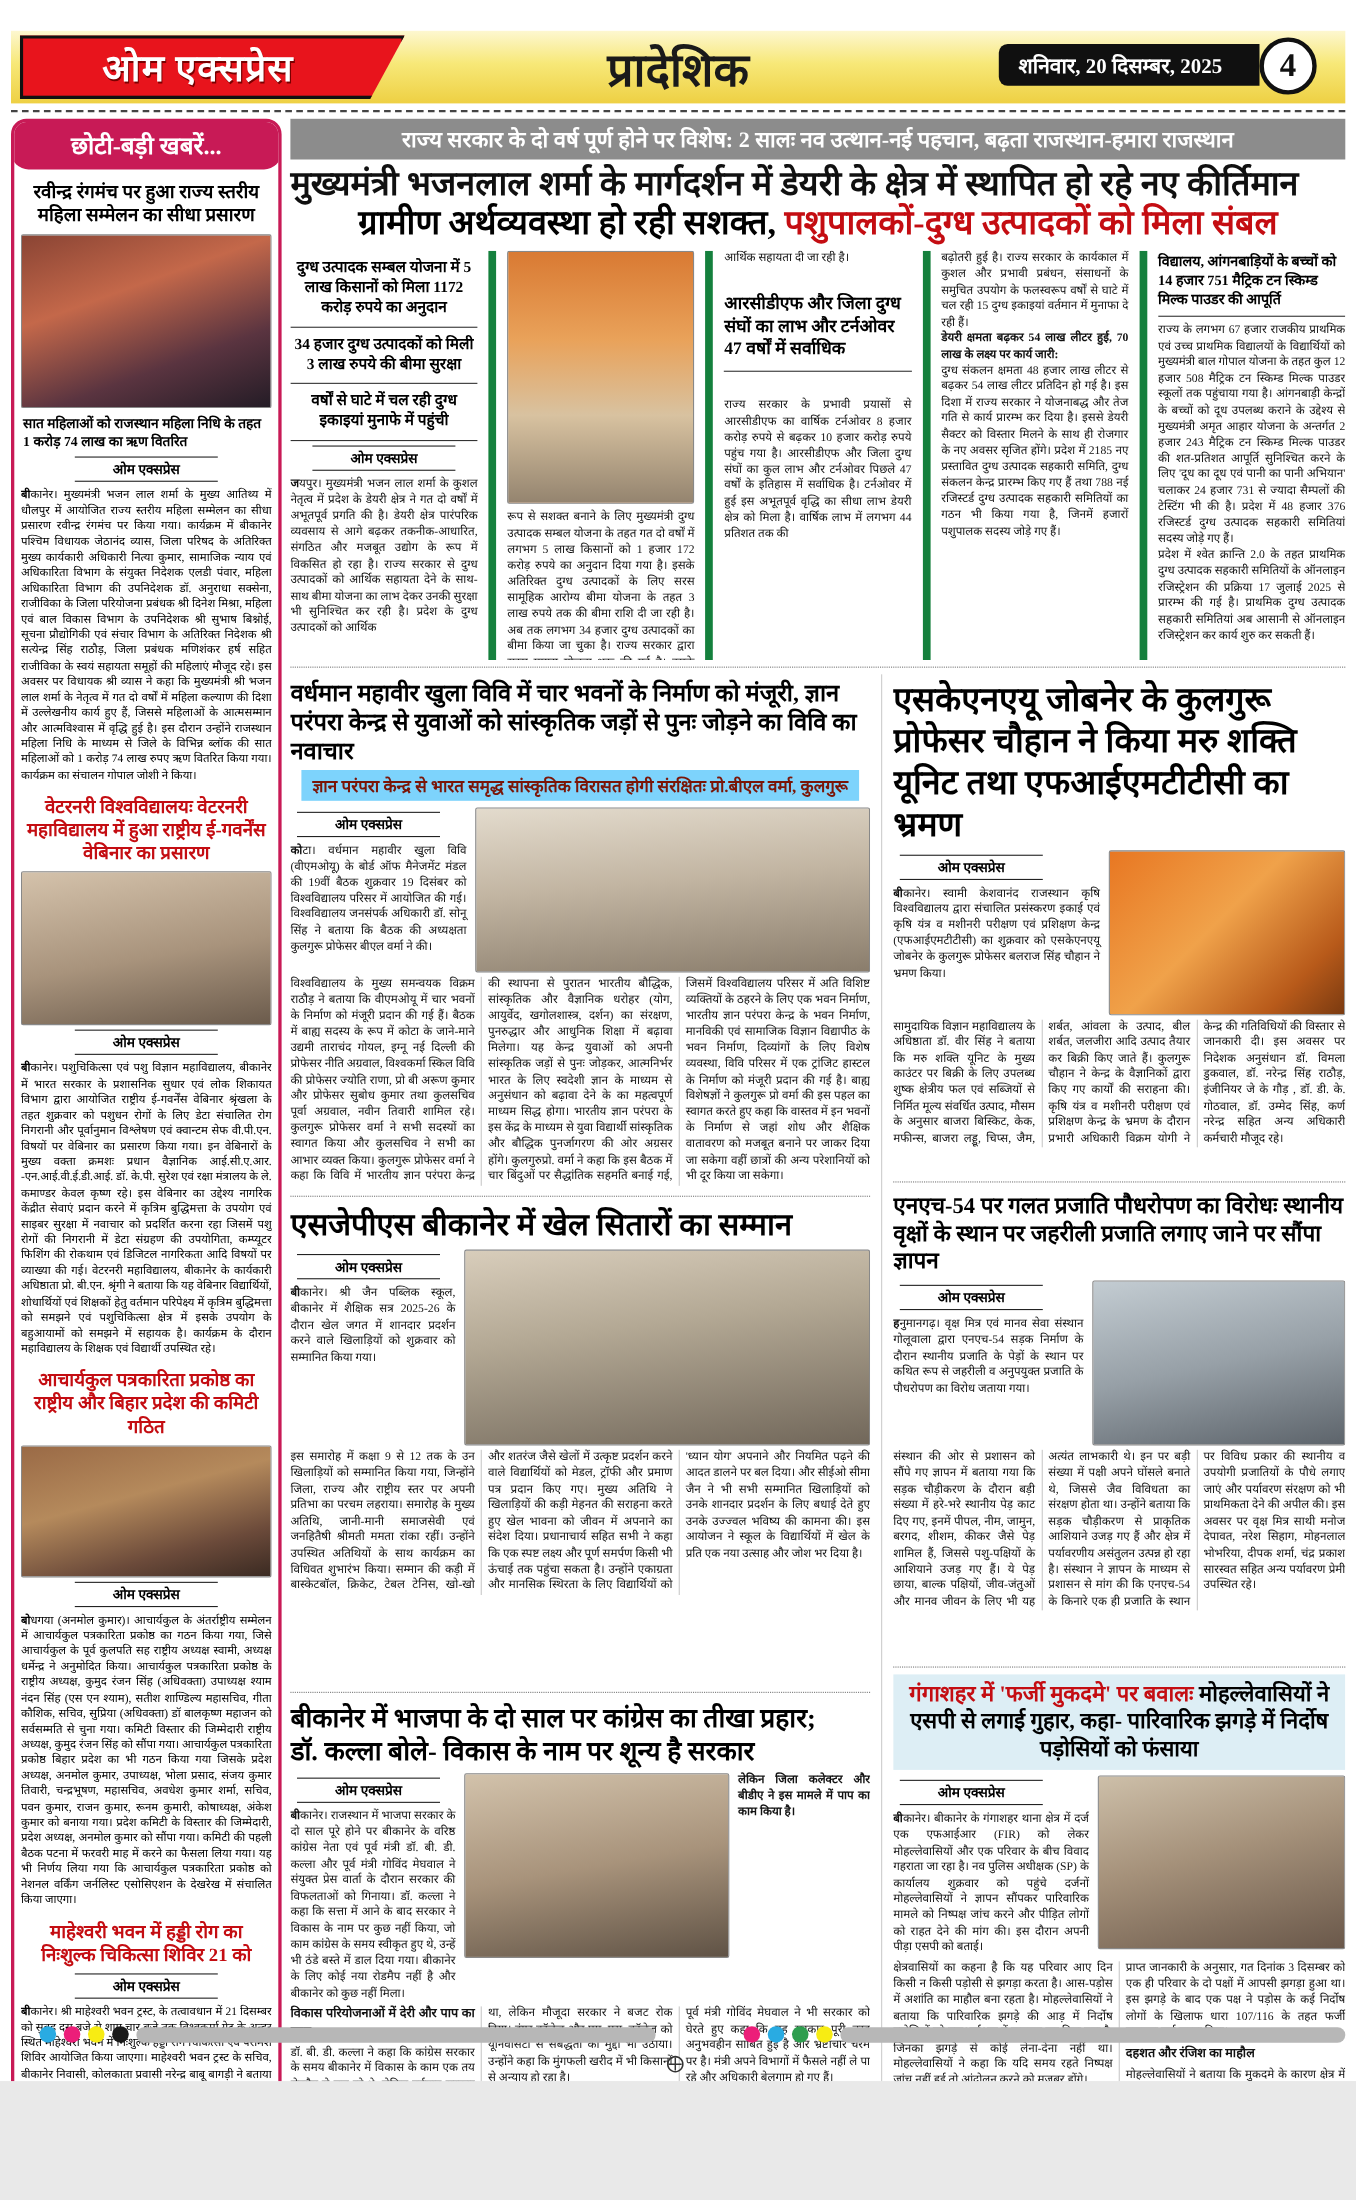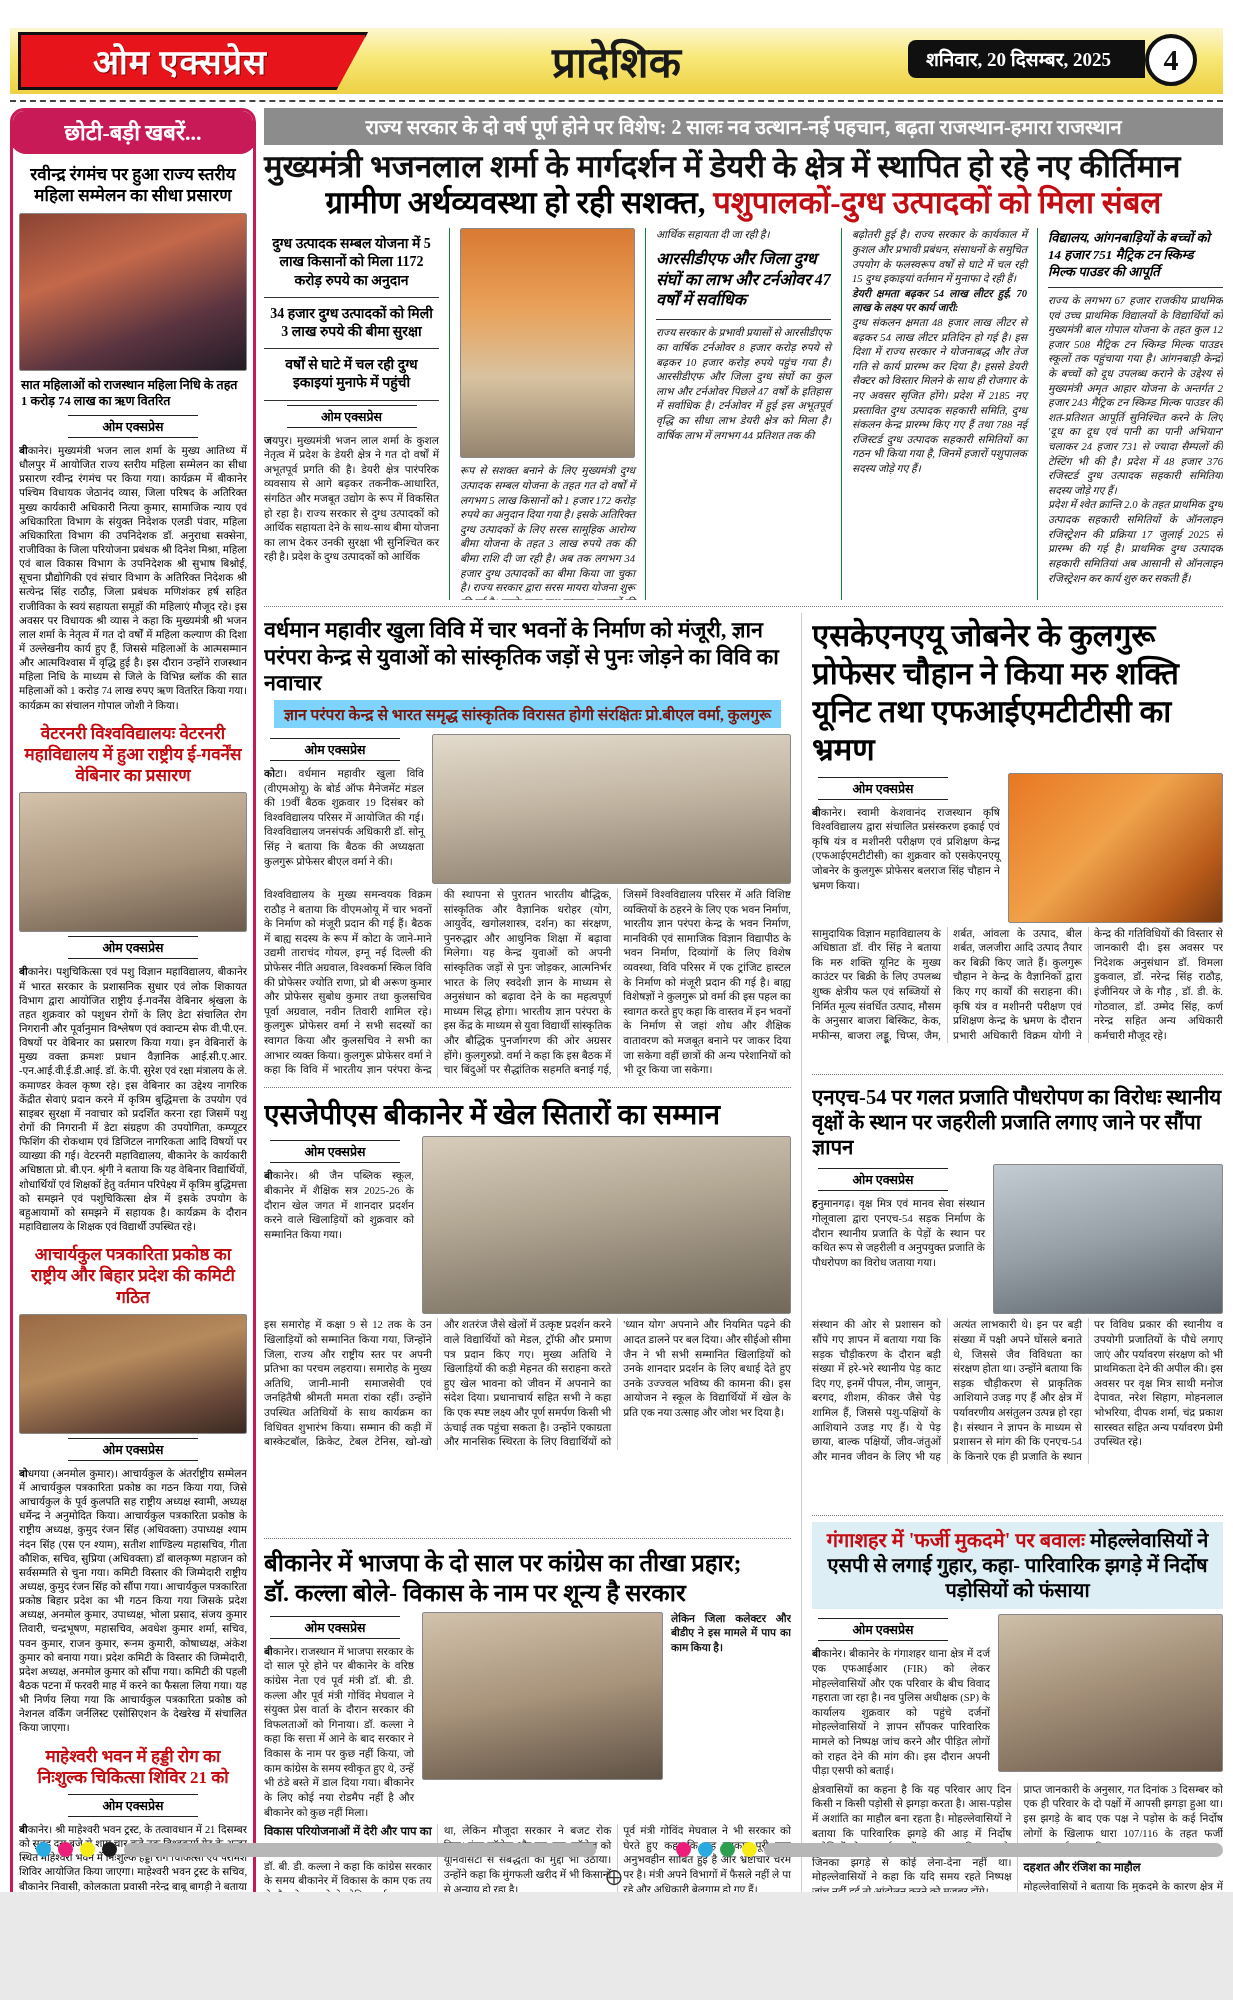--- a/index.html
+++ b/index.html
@@ -7,21 +7,21 @@
   .page { position:relative; width:1233px; height:1892px; margin:0 auto; background:#fff;
           overflow:hidden; padding:28px 10px 0 10px; }
 
   
   .masthead { position:relative; height:66px; background:linear-gradient(180deg,#fdf7d0 0%,#f7e878 45%,#eed043 100%);
               display:flex; align-items:center; }
   .nameplate { position:absolute; left:8px; top:4px; height:58px; width:350px; background:#e8141c;
                clip-path:polygon(0 0,100% 0,91% 100%,0 100%); display:flex; align-items:center; justify-content:center;
                border:3px solid #111; }
   .nameplate span { color:#fff; font-weight:700; font-size:34px; letter-spacing:1px; text-shadow:1px 1px 0 #7a0000; padding-right:26px;}
-  .section-title { margin:0 auto; font-size:42px; font-weight:700; color:#1a1a1a;font-family:Liberation Mono, monospace; }
+  .section-title { margin:0 auto; font-size:42px; font-weight:700; color:#1a1a1a; }
   .date-box { position:absolute; right:78px; top:12px; background:#101010; color:#fff; font-weight:700;
               font-size:19px; padding:6px 34px 6px 18px; border-radius:8px 0 0 8px; }
   .page-circle { position:absolute; right:26px; top:6px; width:52px; height:52px; border-radius:50%;
                  background:#fff; border:4px solid #111; color:#111; font-size:30px; font-weight:700;
                  display:flex; align-items:center; justify-content:center; }
   .dashline { border-top:2.5px dashed #444; margin:6px 0 6px 0; }
 
   
   .content { display:flex; gap:8px; }
   .left-col { width:246px; flex:0 0 246px; border:3px solid #c81a56; border-radius:14px; background:#fff;
@@ -52,26 +52,26 @@
   .lc-body { font-size:10.4px; line-height:1.36; text-align:justify; }
   .lc-photo { width:100%; height:150px; margin:2px 0; }
 
   
   .banner { background:#8c8c8c; color:#fff; text-align:center; font-weight:700; font-size:20px;
             padding:5px 0; margin:0 0 4px 0; }
   .main-h1 { text-align:left; font-size:31px; font-weight:700; line-height:1.15; color:#101010; }
   .main-h2 { text-align:center; font-size:31px; font-weight:700; line-height:1.15; margin-bottom:8px; }
   .main-story { display:flex; gap:10px; height:372px; overflow:hidden; }
   .ms-col { flex:1; min-width:0; }
-  .ms-col + .ms-col { border-left:1px solid #15803d; padding-left:10px;font-style:italic; }
+  .ms-col + .ms-col { border-left:7px solid #15803d; padding-left:10px; }
   .bullet { text-align:center; font-weight:700; font-size:14px; line-height:1.3; padding:7px 2px;
             border-bottom:1.2px solid #333; }
   .bullet:last-of-type { border-bottom:1.2px solid #333; }
   .cm-photo { width:100%; height:230px; margin-bottom:6px; }
-  .ms-sub { font-weight:700; font-size:16px; line-height:1.3; margin:6px 0; border-bottom:1px solid #333; padding-bottom:8px;}
+  .ms-sub { font-weight:700; font-size:16px; line-height:1.3; margin:24px 0; border-bottom:1px solid #333; padding-bottom:8px;}
   .ms-sub2 { font-weight:700; font-size:13px; line-height:1.3; margin:2px 0 6px 0; border-bottom:1px solid #333; padding-bottom:6px;}
 
   
   .two-stacks { display:flex; gap:10px; margin-top:6px; }
   .stack-left { width:527px; flex:0 0 527px; }
   .stack-right { flex:1; min-width:0; border-left:1px solid #ccc; padding-left:10px; }
   .sh { font-weight:700; line-height:1.22; margin:4px 0; }
   .vmou-h { font-size:21.5px; }
   .vmou-yellow { background:#7dd3fc; color:#7a1507; font-weight:700; text-align:center; font-size:15.5px;
                  padding:3px 4px; margin:4px 10px 6px 10px; }

